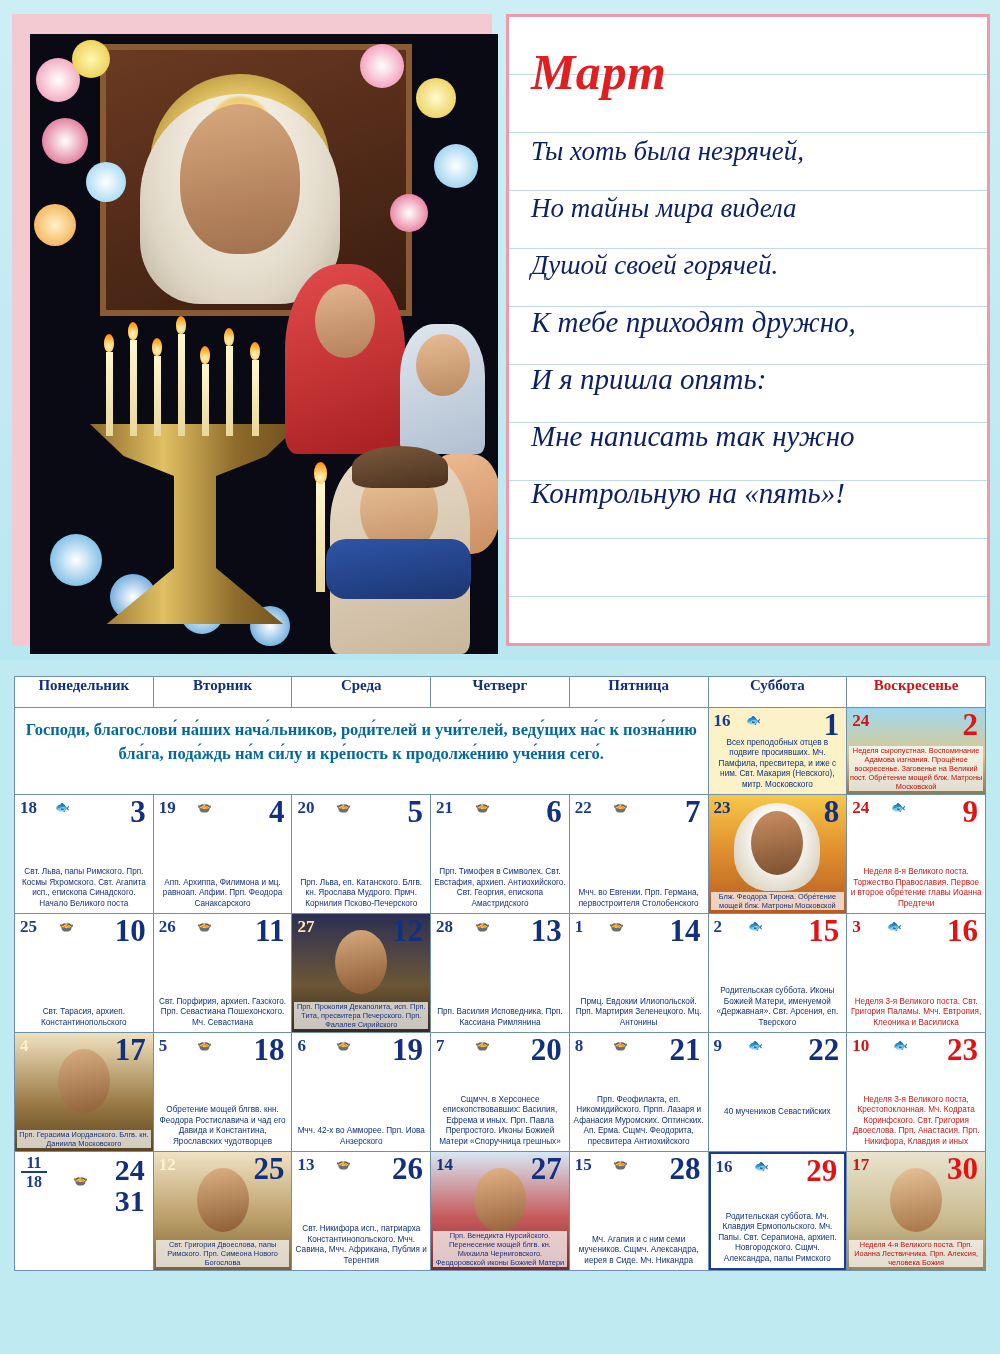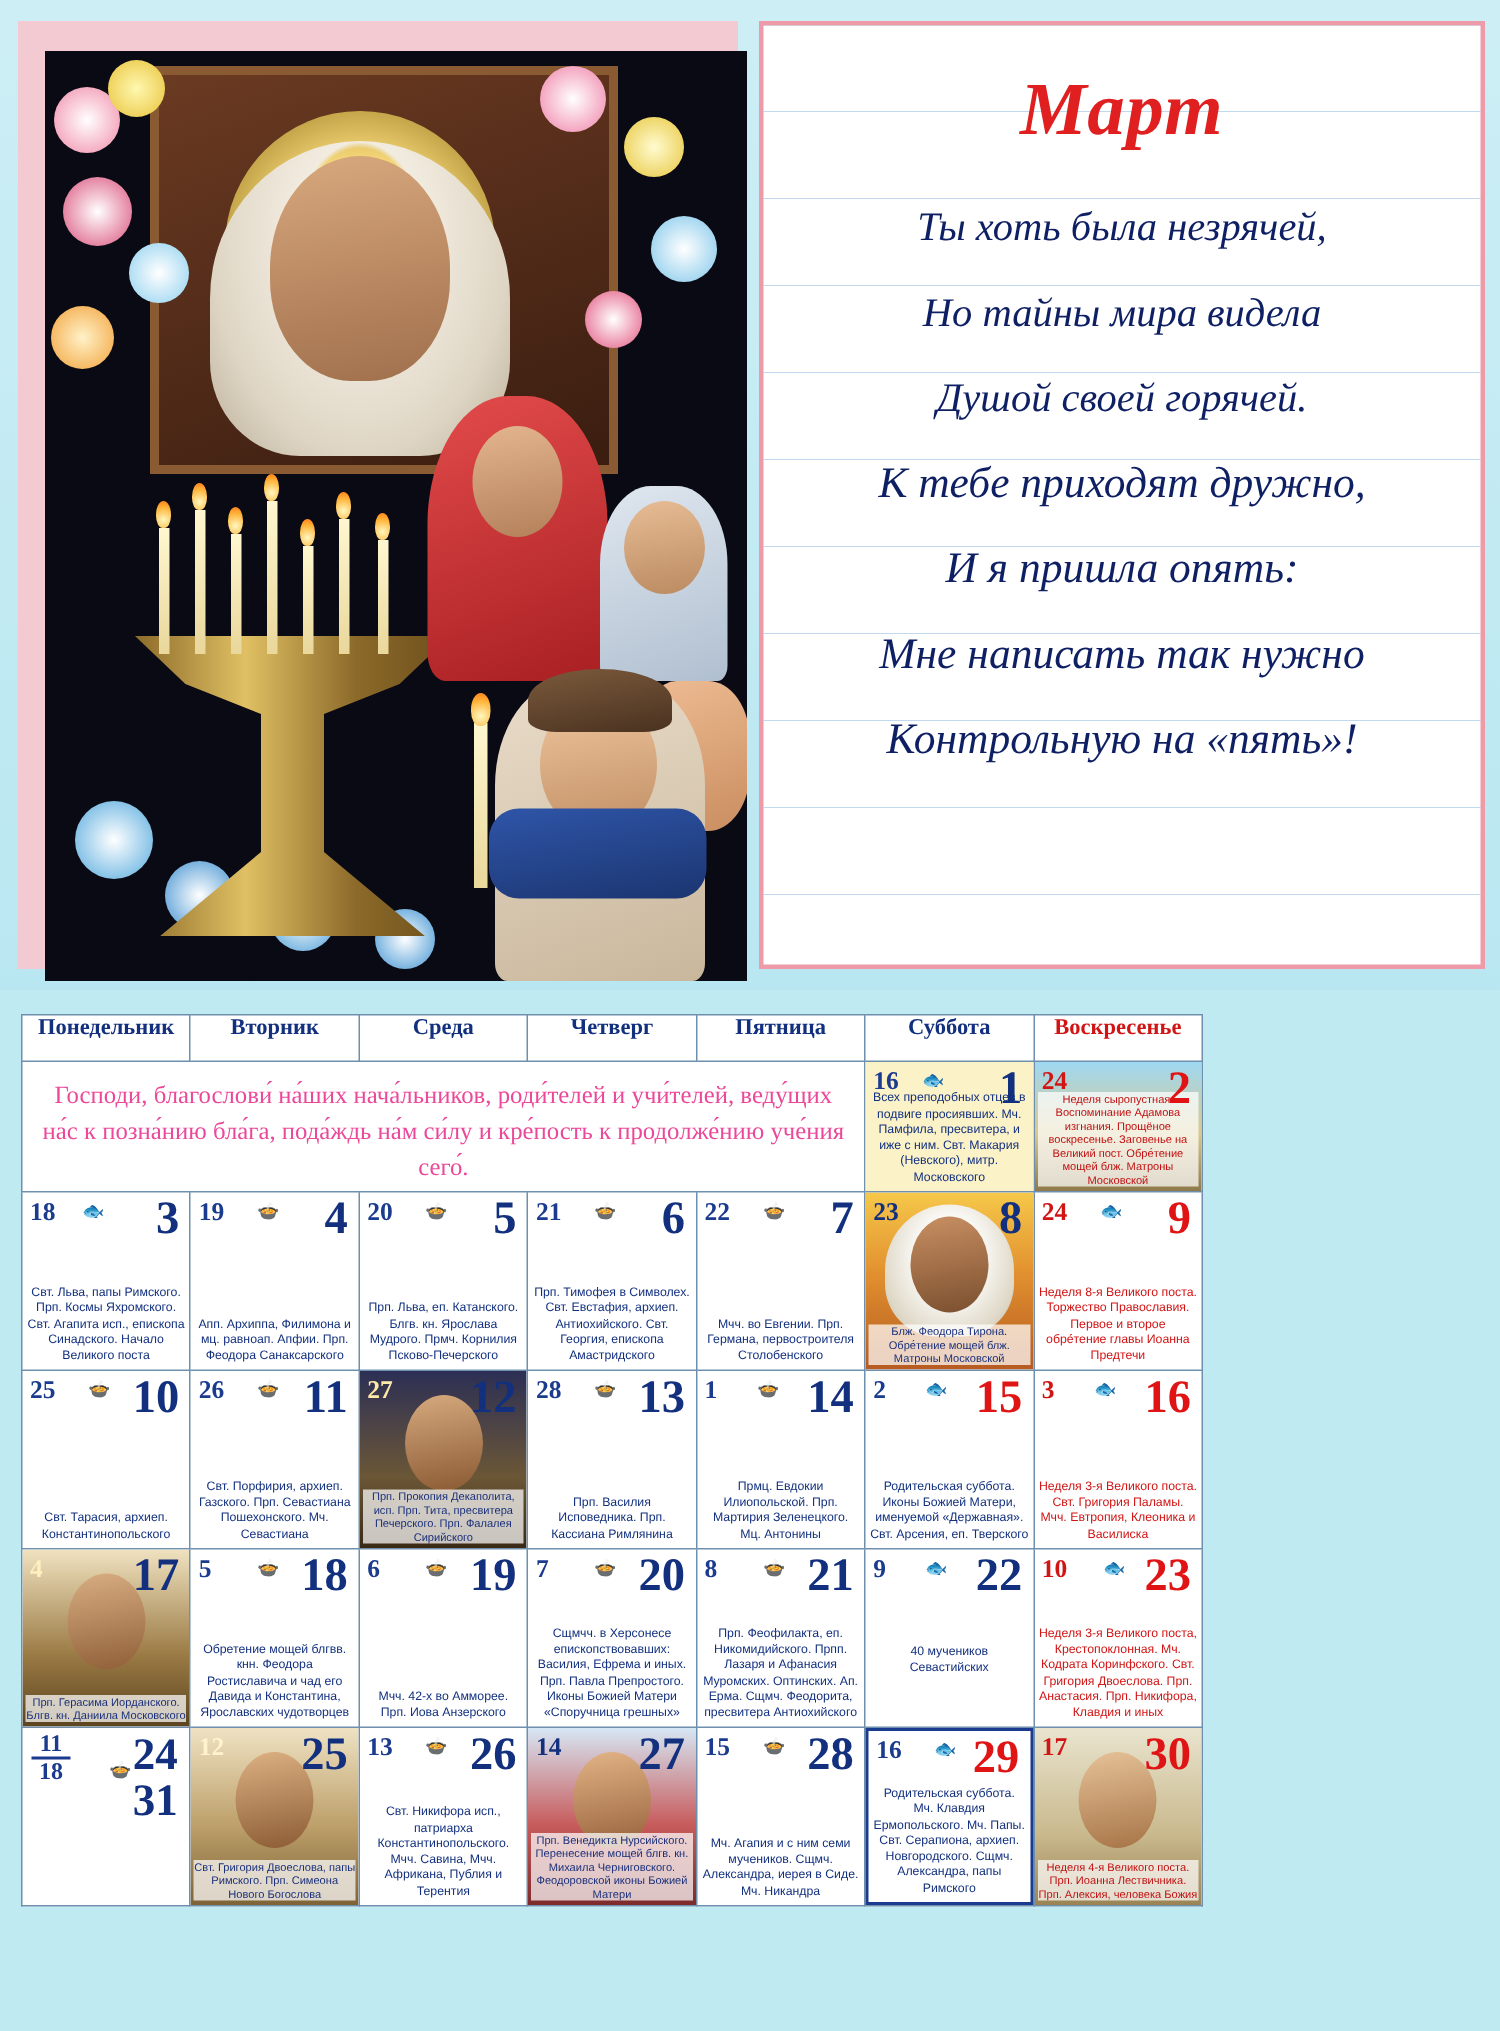--- a/index.html
+++ b/index.html
@@ -75,21 +75,21 @@
     background:#ffffff;
     border:3px solid #ef9aa8;
     box-sizing:border-box;
     padding:12px 22px;
   }
   .poem-lines{
     position:absolute;left:0;top:0;width:100%;height:100%;
     background:repeating-linear-gradient(180deg,transparent 0px,transparent 57px,#8fb9dd 57px,#8fb9dd 58px);
     opacity:.55;
   }
-  .poem-content{position:relative;z-index:2;text-align:center;}
+  .poem-content{position:relative;z-index:2;text-align:left;}
   .month-title{
     font-family:"Liberation Serif", serif;
     font-style:italic;font-weight:bold;
     font-size:50px;color:#e02020;
     margin:14px 0 22px 0;
     letter-spacing:1px;
   }
   .poem-line{
     font-family:"Liberation Serif", serif;
     font-style:italic;
@@ -98,41 +98,41 @@
     line-height:57px;
     white-space:nowrap;
   }
   .poem-line.big{font-size:29px;}
 
   
   .cal{
     position:absolute;left:14px;top:676px;width:972px;height:664px;
   }
   table.grid{
-    border-collapse:collapse;width:788px;table-layout:fixed;
+    border-collapse:collapse;width:972px;table-layout:fixed;
     background:#ffffff;
   }
   table.grid td,table.grid th{
     border:1px solid #6f8fae;
     vertical-align:top;
     padding:0;
   }
   thead th{
     height:30px;
     background:#ffffff;
     font-family:"Liberation Serif", serif;
     font-weight:bold;font-size:15px;color:#12307e;
     text-align:center;vertical-align:middle;
   }
   thead th.sun{color:#d11414;}
   .cell{position:relative;height:118px;overflow:hidden;}
   .cell.prayer{height:86px;}
   .prayer-text{
     padding:10px 8px 0 8px;text-align:center;
-    color:#ec4899;font-weight:normal;font-size:16.5px;line-height:24px;
+    color:#0369a1;font-weight:bold;font-size:16.5px;line-height:24px;
     font-family:"Liberation Serif", serif;
   }
   .old{
     position:absolute;left:5px;top:3px;font-size:17px;color:#1b3b8f;font-weight:bold;
   }
   .old.red{color:#d11414;}
   .big-num{
     position:absolute;right:7px;top:0px;font-size:31px;font-weight:bold;color:#12307e;
     font-family:"Liberation Serif", serif;line-height:34px;
   }

